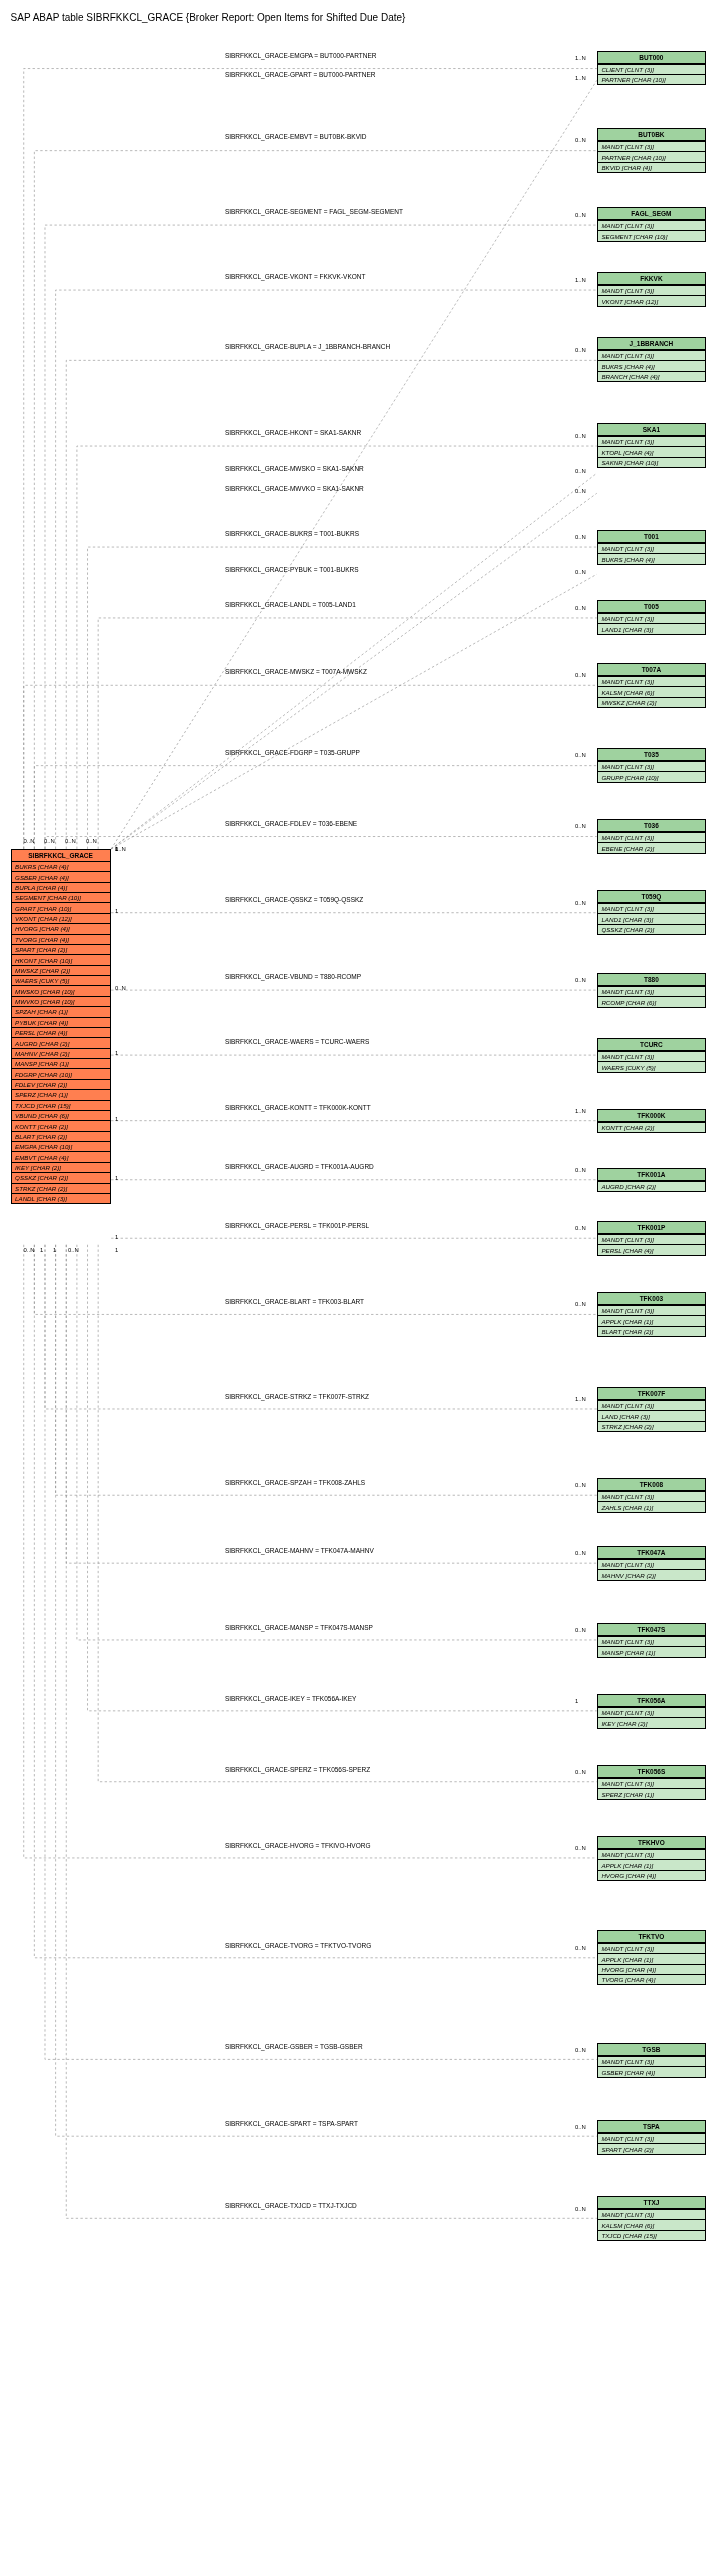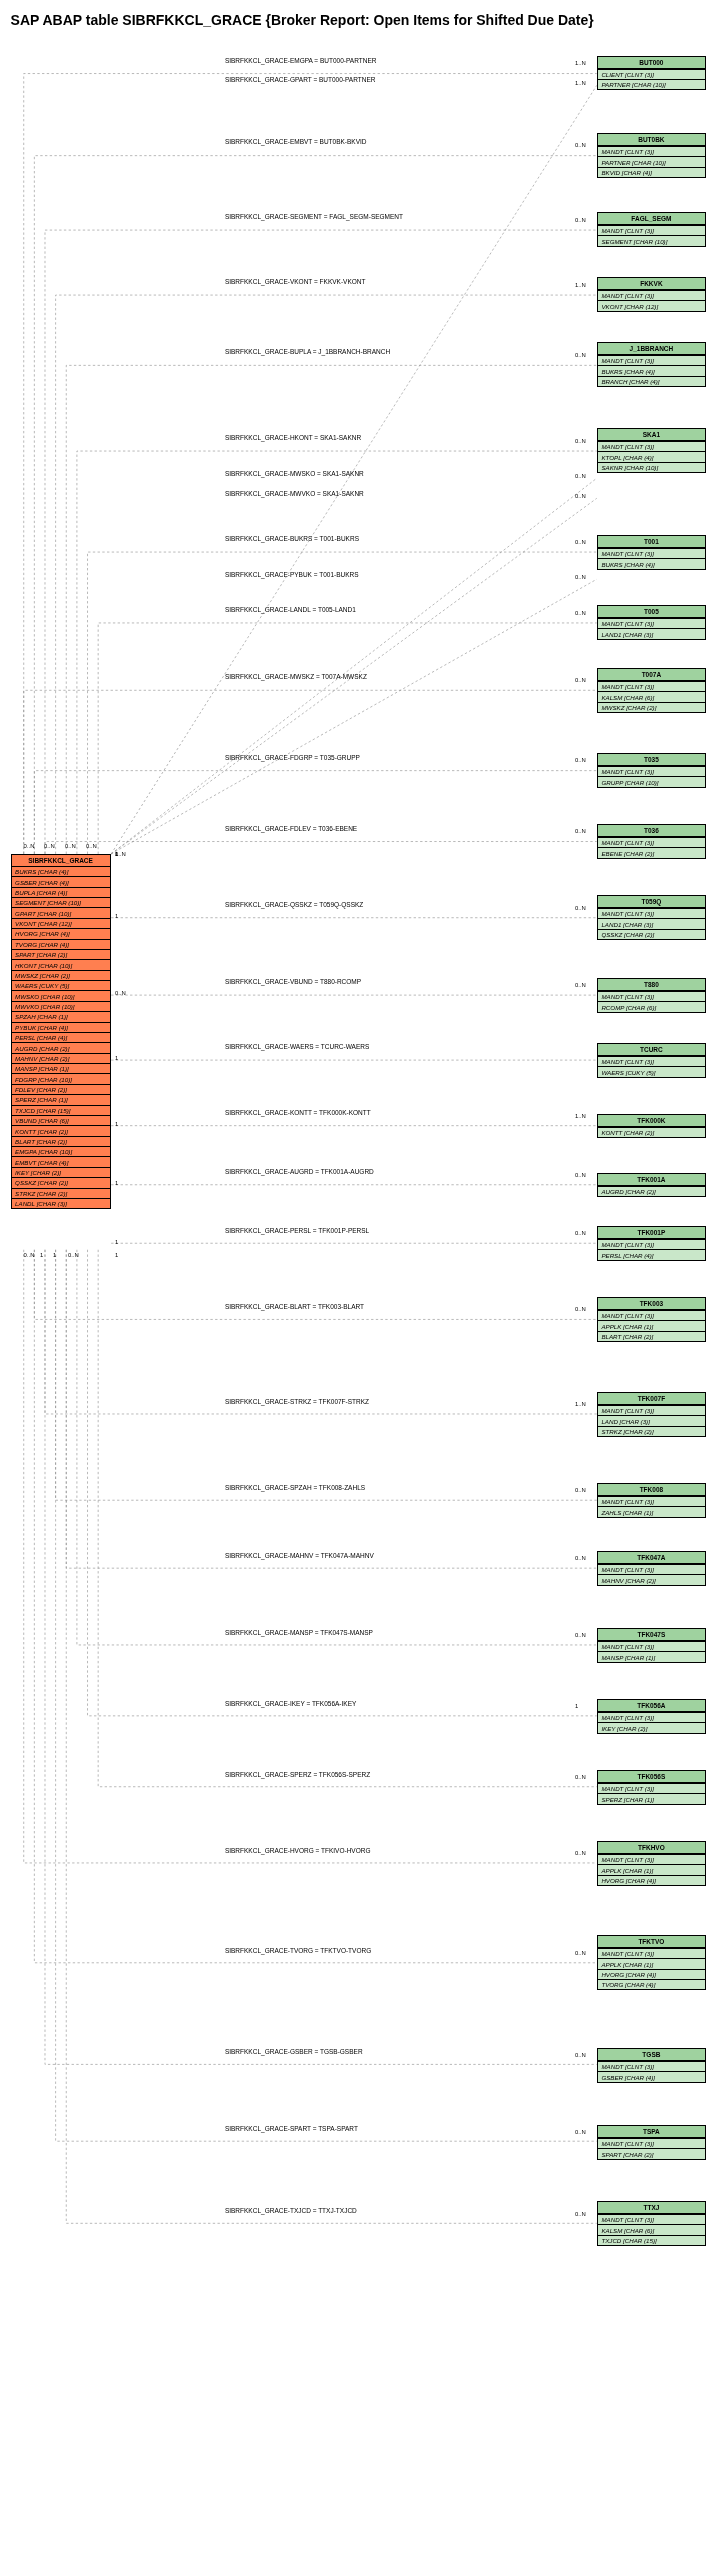--- a/index.html
+++ b/index.html
@@ -1,17 +1,17 @@
 <!DOCTYPE html>
 <html><head>
 <meta charset="utf-8">
 <style>
   html,body{margin:0;padding:0;background:#fff;font-family:Verdana,Geneva,sans-serif;font-size:6.5px;color:#000}
   .page{width:728px;position:relative;padding:11.8px 5.9px 23.6px 5.9px;box-sizing:border-box}
-  .title{font-size:14px;font-weight:700;margin:0 0 10.6px 4.7px}
+  .title{font-size:10px;font-weight:400;margin:0 0 10.6px 4.7px}
   .canvas{position:relative;width:716px;height:2518px}
   svg.lines{position:absolute;inset:0;width:100%;height:100%}
   .node{position:absolute;border:0.6px solid #000;background:#fff;box-sizing:border-box}
   .node .hdr{font-weight:700;text-align:center;padding:1.8px 3.5px;border-bottom:0.6px solid #000;white-space:nowrap}
   .node .fld{padding:1.2px 3.5px;border-top:0.6px solid #000;white-space:nowrap;font-style:italic}
   .node .fld:first-of-type{border-top:none}
   .node.small .fld{font-size:6.2px}
   .main{background:#ff7f50}
   .main .hdr{background:#ff7f50}
   .green .hdr{background:#9fd29f}

